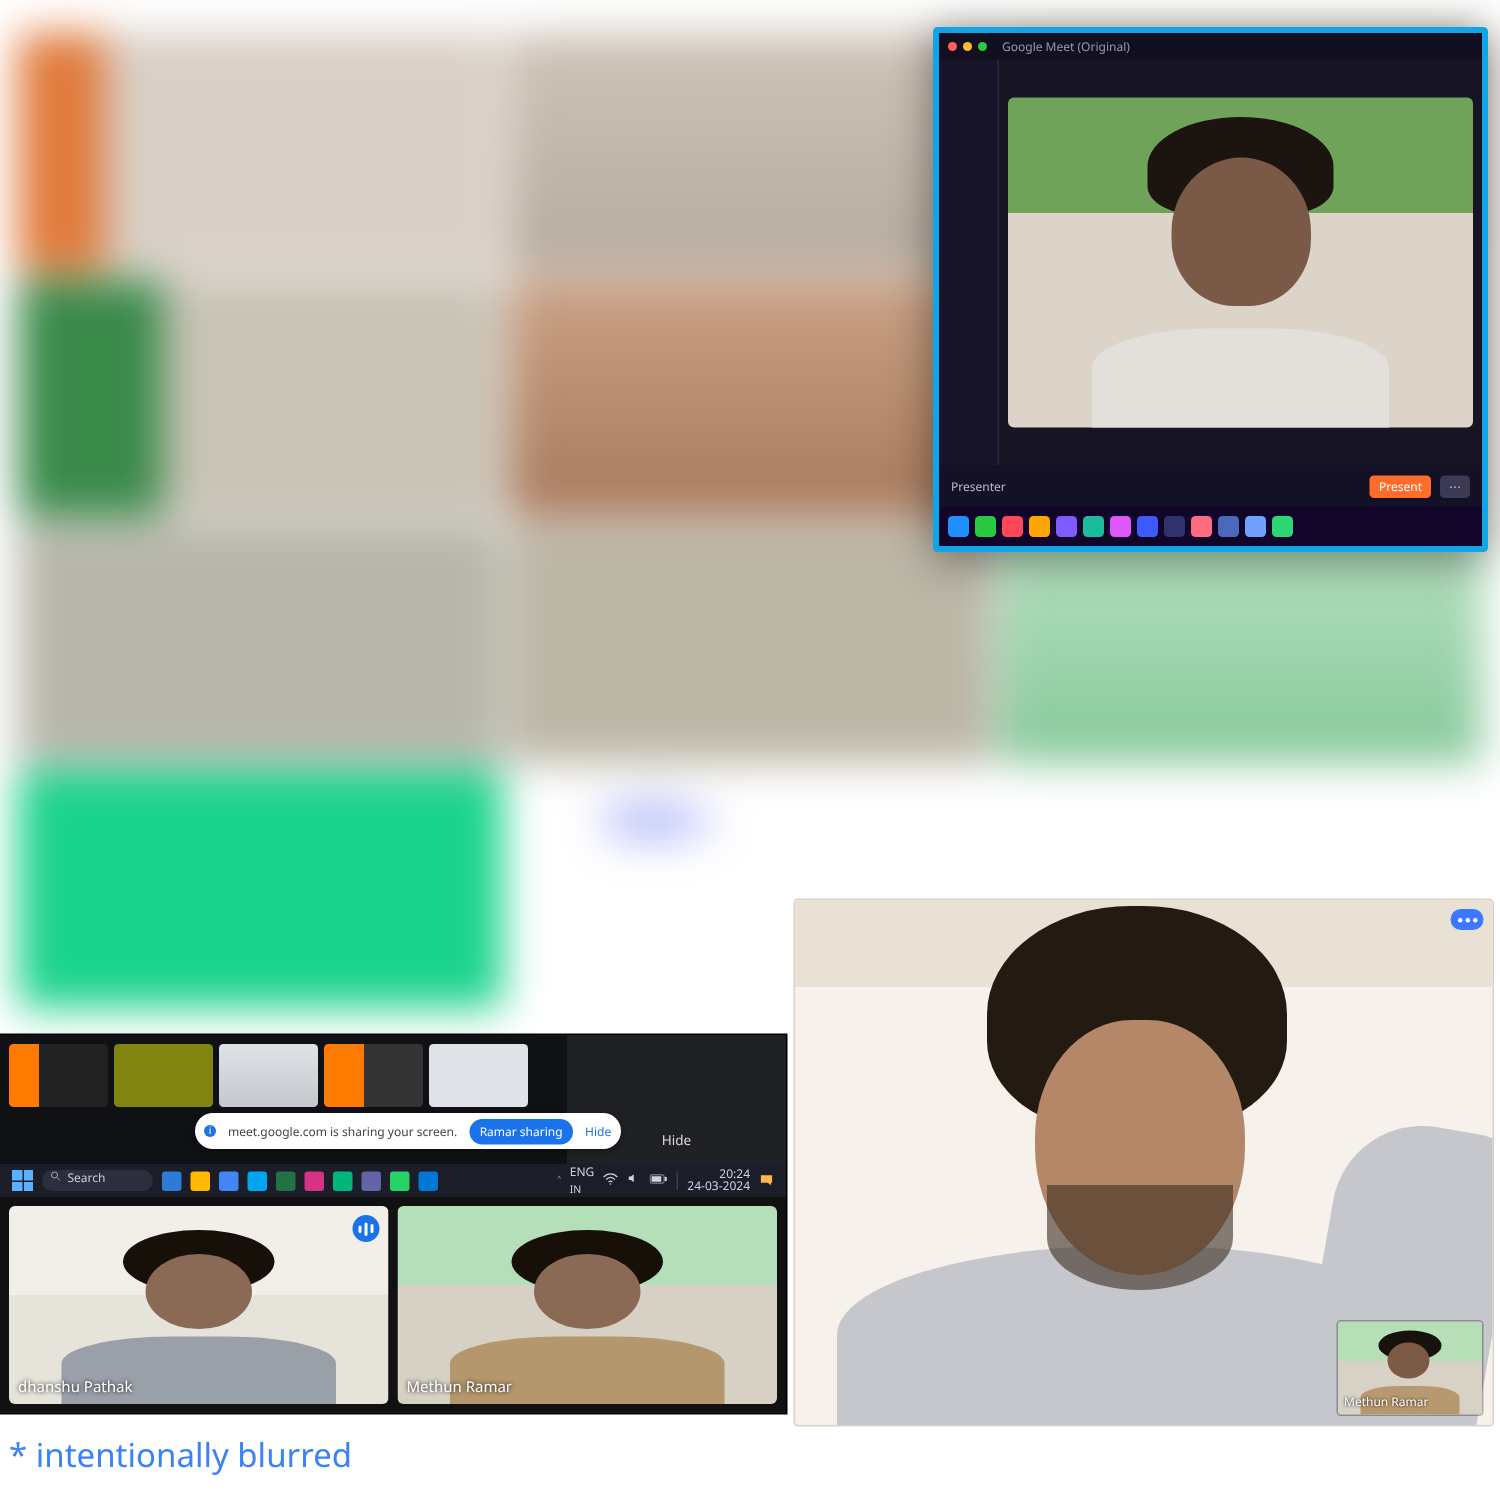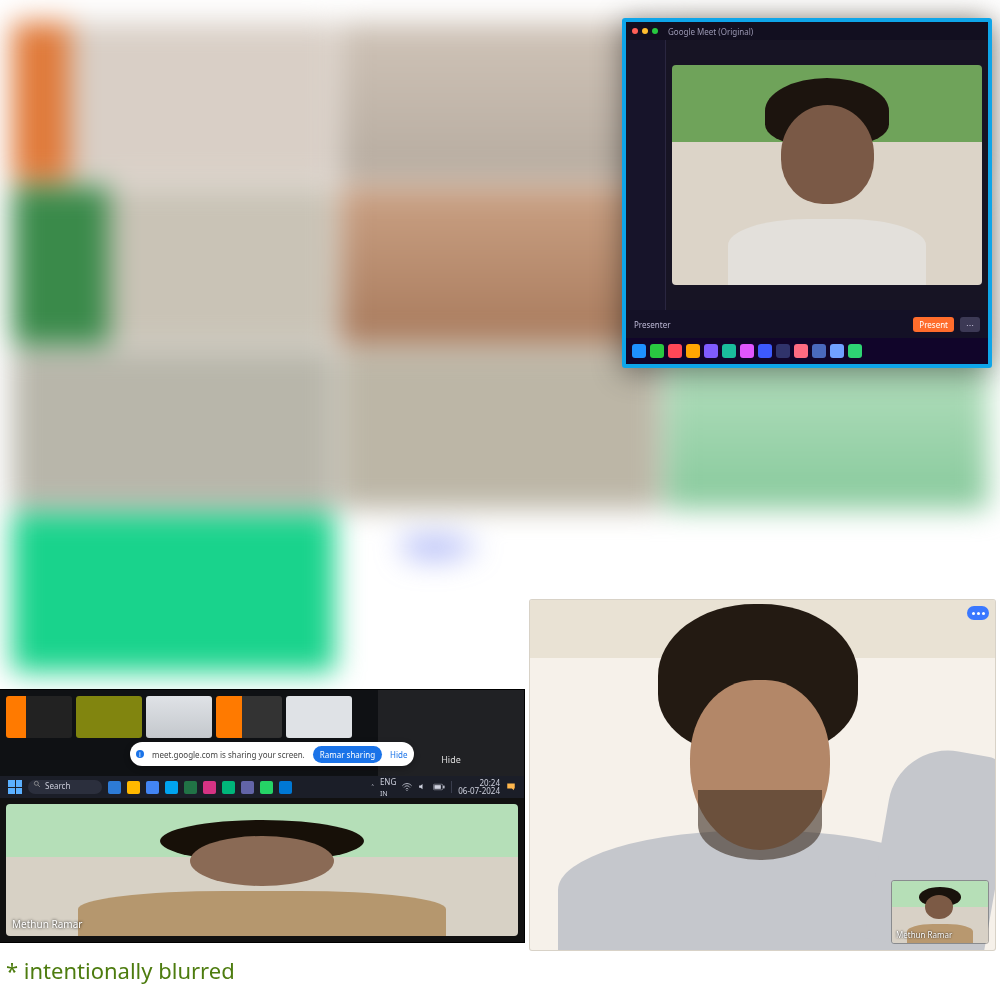--- a/index.html
+++ b/index.html
@@ -107,21 +107,21 @@
   #selfie .arm{position:absolute;right:-6px;bottom:0;width:120px;height:200px;border-radius:60px 30px 0 0;background:#c5c7cc;transform:rotate(10deg)}
   #selfie .more{position:absolute;right:6px;top:6px;width:22px;height:14px;border-radius:7px;background:#3a78ff;display:flex;align-items:center;justify-content:center;gap:2px}
   #selfie .more i{width:3px;height:3px;border-radius:50%;background:#fff}
   #pip{position:absolute;right:6px;bottom:6px;width:98px;height:64px;border-radius:3px;overflow:hidden;border:1px solid rgba(0,0,0,.3)}
   #pip .bg{position:absolute;inset:0;background:linear-gradient(#b6dfb7 0 42%,#d8d1c6 42% 100%)}
   #pip .face{position:absolute;left:34%;top:22%;width:30%;height:40%;border-radius:50%;background:#7c5a45}
   #pip .hair{position:absolute;left:28%;top:10%;width:44%;height:32%;border-radius:50%;background:#19120c}
   #pip .body{position:absolute;left:16%;bottom:0;width:68%;height:30%;border-radius:40% 40% 0 0;background:#b8986f}
   #pip .name{position:absolute;left:4px;bottom:3px;font-size:8px;color:#fff;text-shadow:0 0 2px #000}
 
-  #caption{position:absolute;left:6px;top:955px;font-size:22px;color:#4d7c0f;font-weight:400}
+  #caption{position:absolute;left:6px;top:955px;font-size:22px;color:#3b82f6;font-weight:400}
 </style>
 </head>
 <body>
 
 <div id="bg-grid">
   <div class="tile p1"></div>
   <div class="tile p2"></div>
   <div class="tile p3"></div>
   <div class="tile p4"></div>
   <div class="tile p5"></div>
@@ -242,31 +242,43 @@
       <span>
         <svg width="12" height="8" viewBox="0 0 26 14">
             <rect x="1" y="1" width="20" height="12" rx="2" stroke="#cfd2df" fill="none"></rect>
             <rect x="3" y="3" width="14" height="8" fill="#cfd2df"></rect>
             <rect x="22" y="4" width="3" height="6" fill="#cfd2df"></rect>
           </svg>
       </span>
       <div class="tb-divider"></div>
       <div class="tb-clock">
         <div>20:24</div>
-        <div>06-07-2024</div>
+        <div>24-03-2024</div>
       </div>
       <span>
         <svg width="10" height="10" viewBox="0 0 24 24">
             <path d="M21 6h-18v12h11l5 4v-4h2z" fill="#ffb74d"></path>
           </svg>
       </span>
     </div>
   </div>
 
   <div id="thumbs">
+    <div class="thumb thumb1">
+      <div class="bg"></div>
+      <div class="hair"></div>
+        <div class="face"></div>
+        <div class="body"></div>
+      <div class="mic">
+          <span style="height:5px"></span>
+          <span style="height:9px;margin:0 2px"></span>
+          <span style="height:6px"></span>
+        </div>
+      <div class="name">dhanshu Pathak</div>
+    </div>
     <div class="thumb thumb2">
       <div class="bg"></div>
       <div class="hair"></div>
         <div class="face"></div>
         <div class="body"></div>
       <div class="name">Methun Ramar</div>
     </div>
   </div>
 </div>
 

